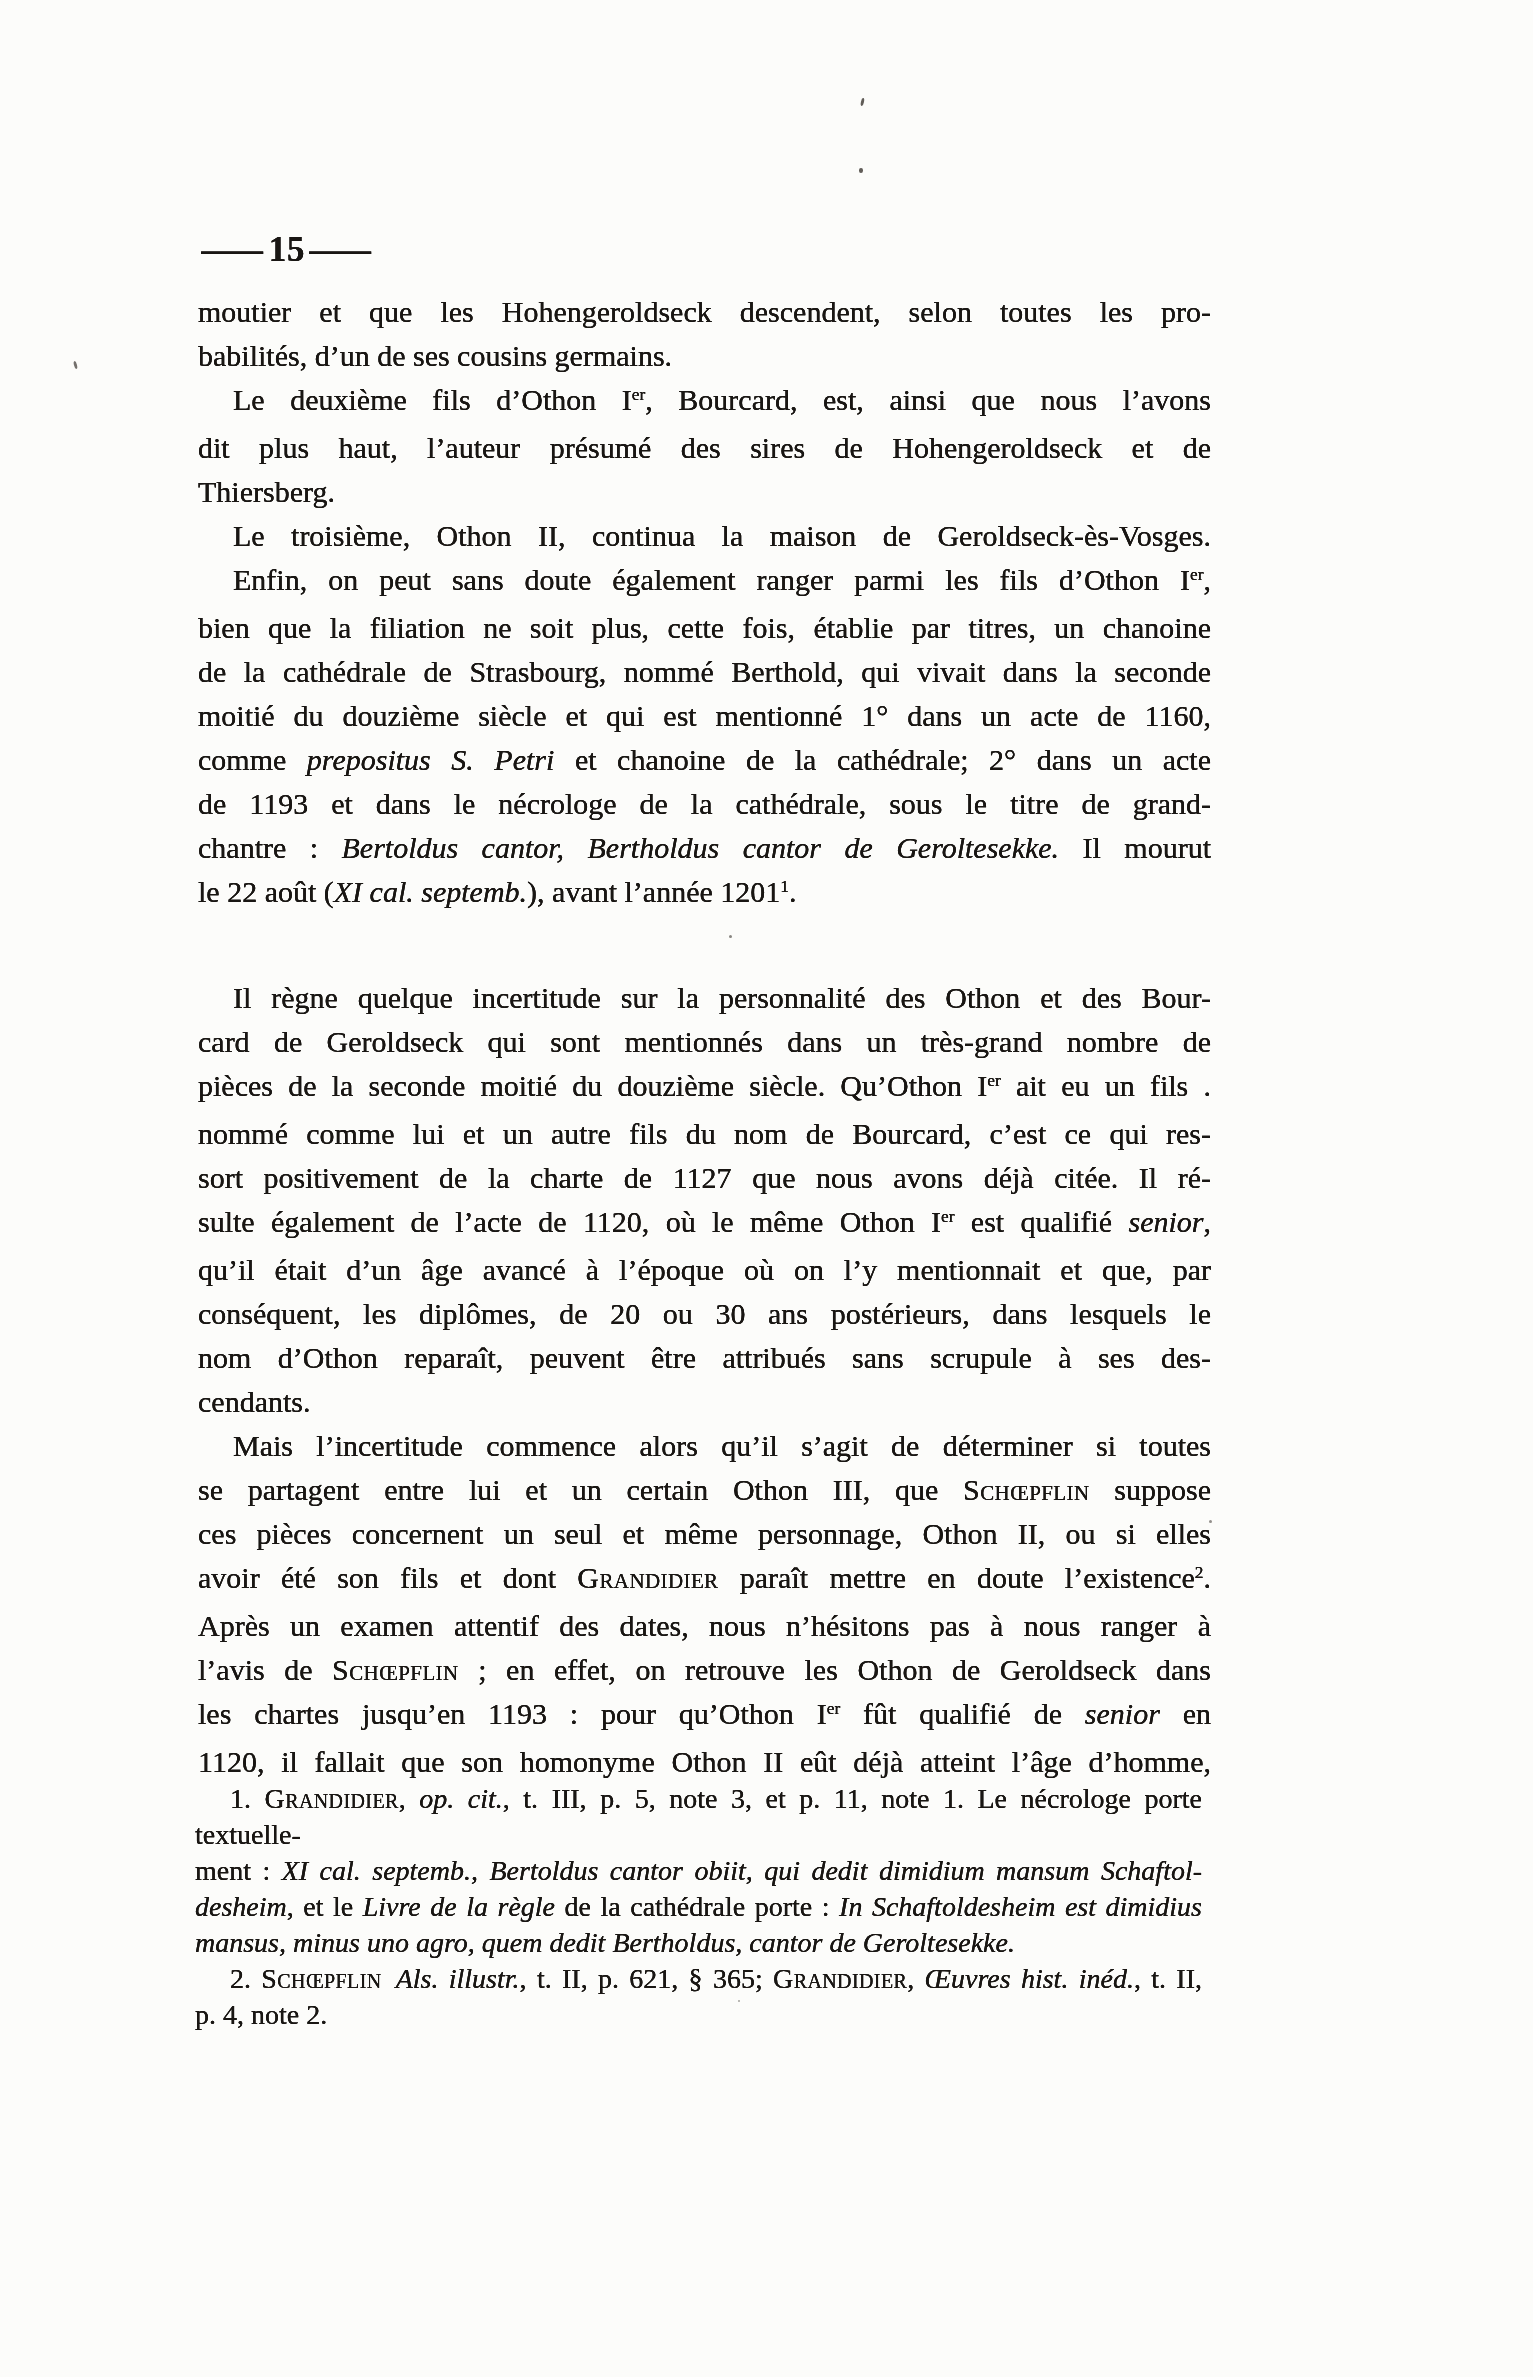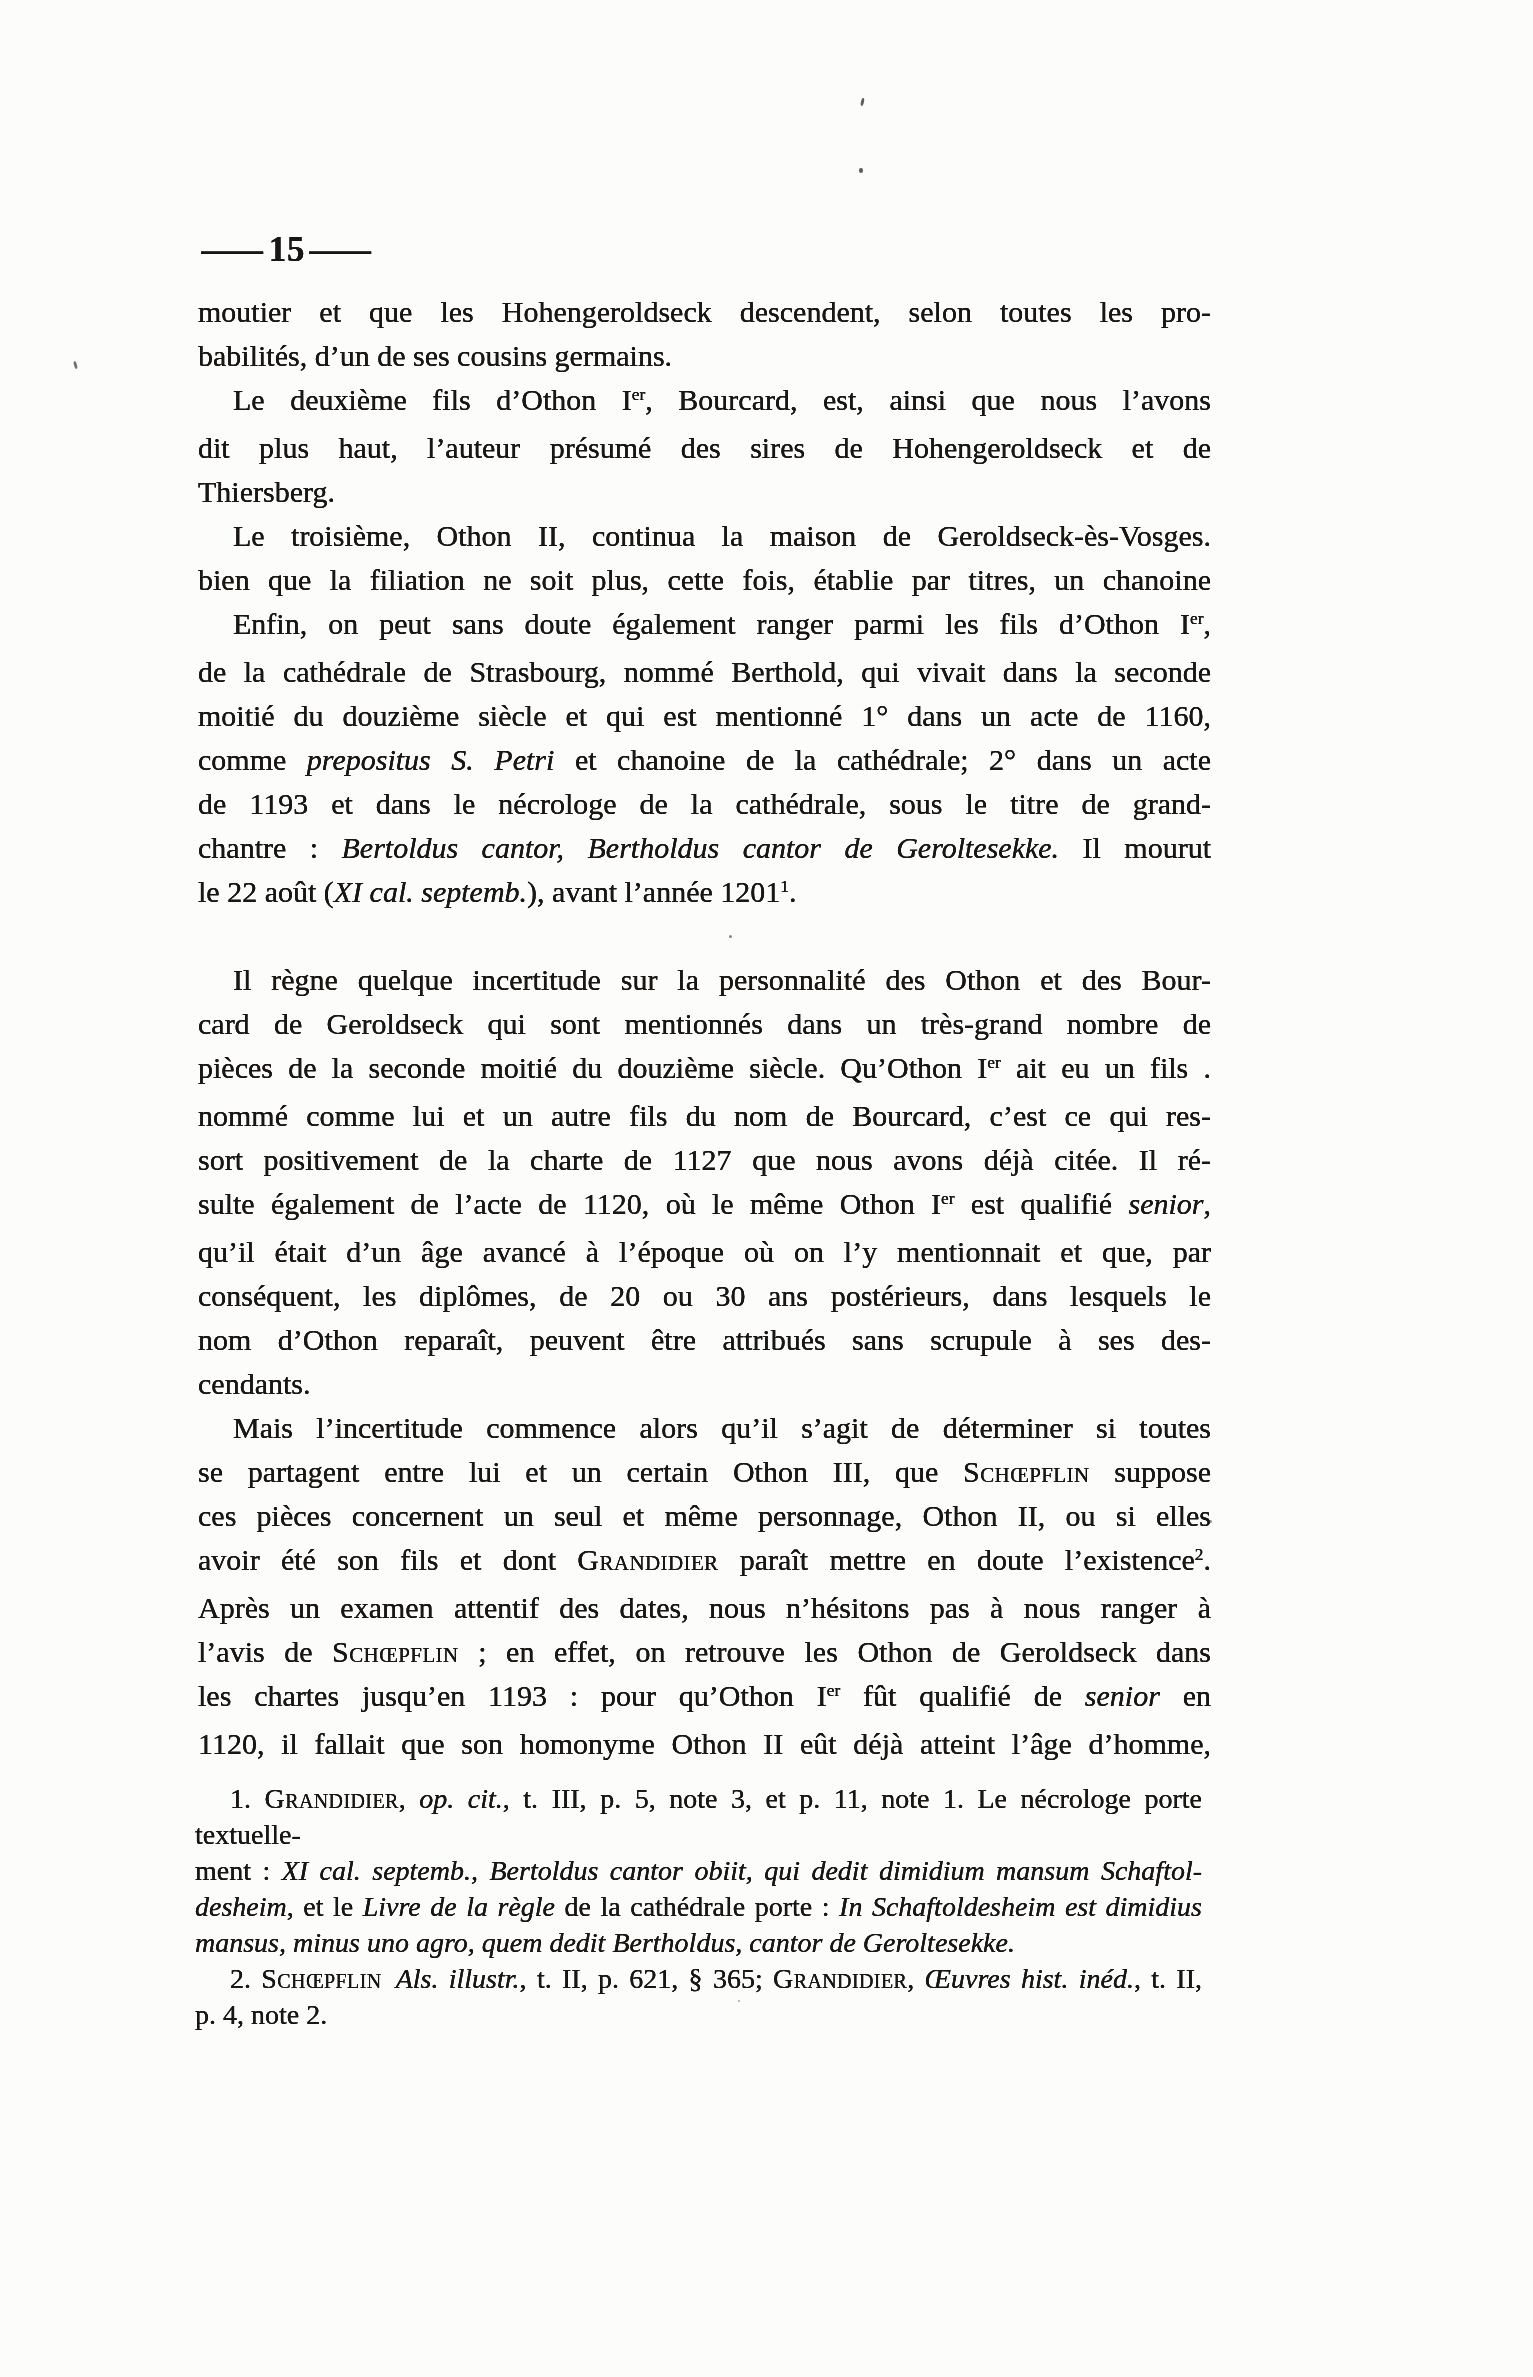--- a/index.html
+++ b/index.html
@@ -54,29 +54,29 @@
     <span class="dash">—</span><span class="num">15</span><span class="dash">—</span>
   </div>
 
   <div id="bodytext" class="inked">
       <div class="line j"><span>moutier et que les Hohengeroldseck descendent, selon toutes les pro-</span></div>
       <div class="line"><span>babilités, d’un de ses cousins germains.</span></div>
       <div class="line j ind"><span>Le deuxième fils d’Othon I</span><span class="sup">er</span><span>, Bourcard, est, ainsi que nous l’avons</span></div>
       <div class="line j"><span>dit plus haut, l’auteur présumé des sires de Hohengeroldseck et de</span></div>
       <div class="line"><span>Thiersberg.</span></div>
       <div class="line j ind"><span>Le troisième, Othon II, continua la maison de Geroldseck-ès-Vosges.</span></div>
+      <div class="line j ind"><span>Enfin, on peut sans doute également ranger parmi les fils d’Othon I</span><span class="sup">er</span><span>,</span></div>
       <div class="line j"><span>bien que la filiation ne soit plus, cette fois, établie par titres, un chanoine</span></div>
-      <div class="line j ind"><span>Enfin, on peut sans doute également ranger parmi les fils d’Othon I</span><span class="sup">er</span><span>,</span></div>
       <div class="line j"><span>de la cathédrale de Strasbourg, nommé Berthold, qui vivait dans la seconde</span></div>
       <div class="line j"><span>moitié du douzième siècle et qui est mentionné 1° dans un acte de 1160,</span></div>
       <div class="line j"><span>comme </span><span class="i">prepositus S. Petri</span><span> et chanoine de la cathédrale; 2° dans un acte</span></div>
       <div class="line j"><span>de 1193 et dans le nécrologe de la cathédrale, sous le titre de grand-</span></div>
       <div class="line j"><span>chantre : </span><span class="i">Bertoldus cantor, Bertholdus cantor de Geroltesekke.</span><span> Il mourut</span></div>
       <div class="line"><span>le 22 août (</span><span class="i">XI cal. septemb.</span><span>), avant l’année 1201</span><span class="sup">1</span><span>.</span></div>
-      <div class="line j ind" style="margin-top: 40px;"><span>Il règne quelque incertitude sur la personnalité des Othon et des Bour-</span></div>
+      <div class="line j ind" style="margin-top: 58px;"><span>Il règne quelque incertitude sur la personnalité des Othon et des Bour-</span></div>
       <div class="line j"><span>card de Geroldseck qui sont mentionnés dans un très-grand nombre de</span></div>
       <div class="line j"><span>pièces de la seconde moitié du douzième siècle. Qu’Othon I</span><span class="sup">er</span><span> ait eu un fils .</span></div>
       <div class="line j"><span>nommé comme lui et un autre fils du nom de Bourcard, c’est ce qui res-</span></div>
       <div class="line j"><span>sort positivement de la charte de 1127 que nous avons déjà citée. Il ré-</span></div>
       <div class="line j"><span>sulte également de l’acte de 1120, où le même Othon I</span><span class="sup">er</span><span> est qualifié </span><span class="i">senior</span><span>,</span></div>
       <div class="line j"><span>qu’il était d’un âge avancé à l’époque où on l’y mentionnait et que, par</span></div>
       <div class="line j"><span>conséquent, les diplômes, de 20 ou 30 ans postérieurs, dans lesquels le</span></div>
       <div class="line j"><span>nom d’Othon reparaît, peuvent être attribués sans scrupule à ses des-</span></div>
       <div class="line"><span>cendants.</span></div>
       <div class="line j ind"><span>Mais l’incertitude commence alors qu’il s’agit de déterminer si toutes</span></div>

